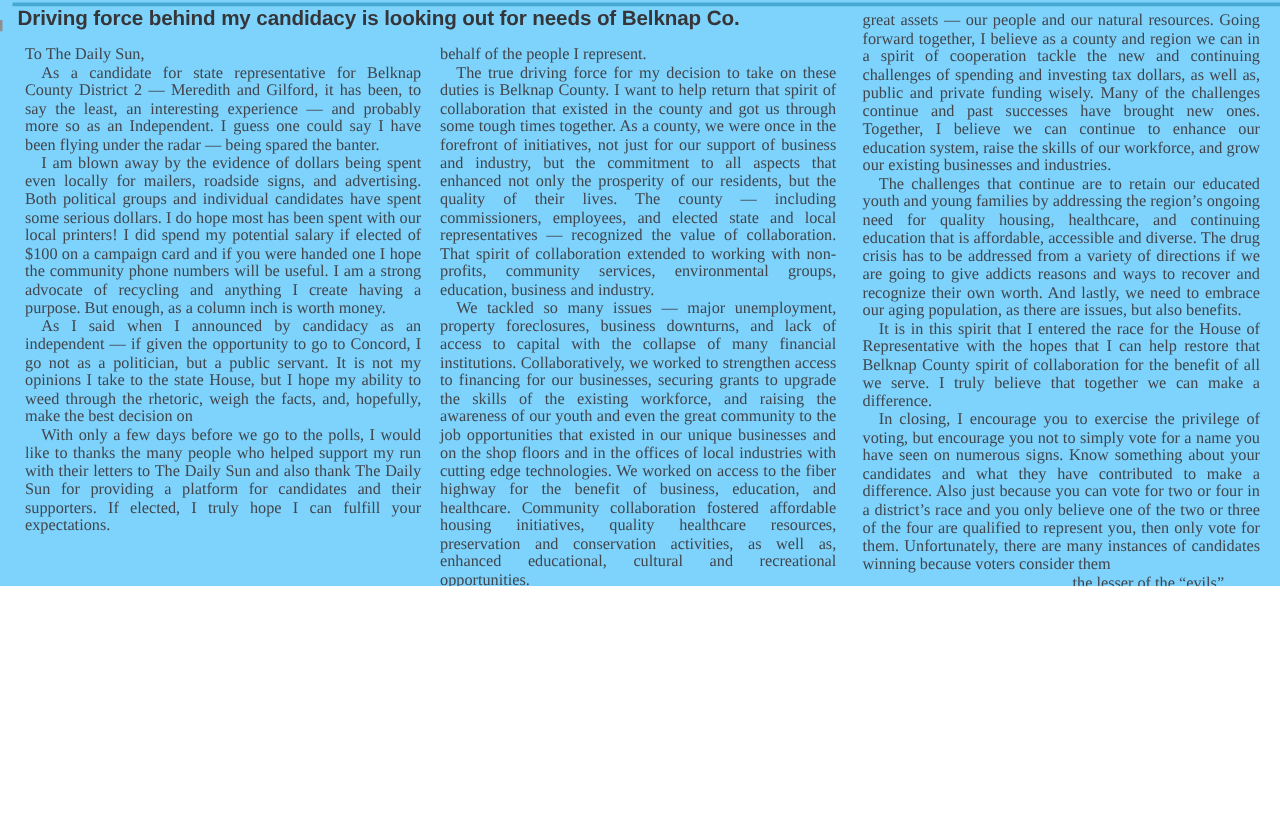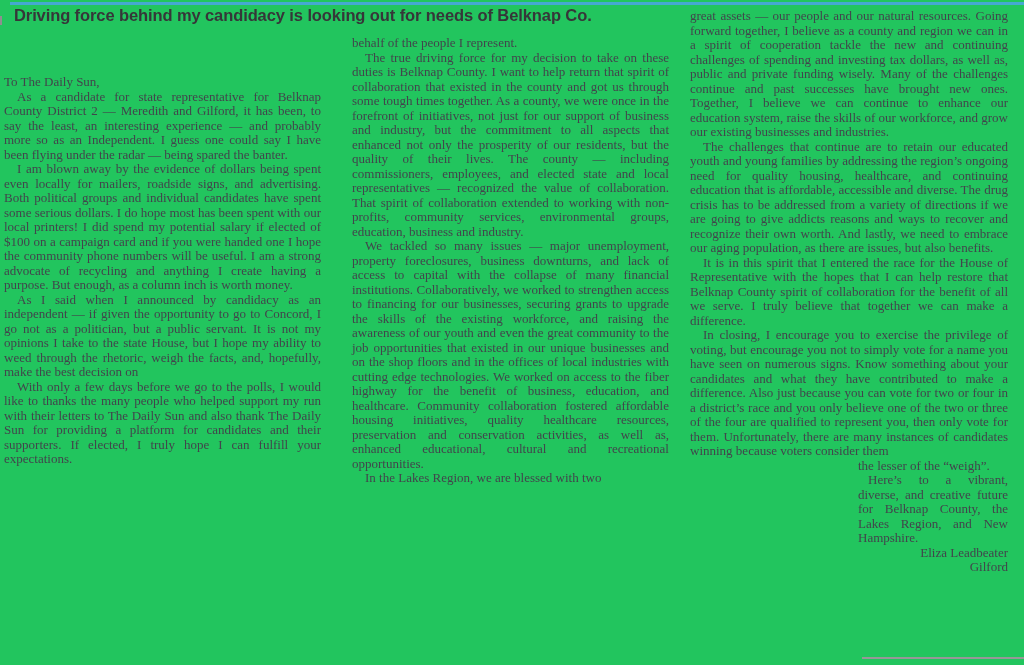--- a/index.html
+++ b/index.html
@@ -1,20 +1,20 @@
 <!DOCTYPE html>
 <html><head>
 <meta charset="utf-8">
 <style>
   html, body { margin: 0; padding: 0; background: #ffffff; }
   .page {
     position: relative;
     width: 1024px;
-    height: 665px;
-    background: #22c55e;
+    height: 469px;
+    background: #7dd3fc;
     overflow: hidden;
     font-family: "Liberation Serif", serif;
     color: #42454c;
   }
   .top-rule {
     position: absolute;
     left: 10px; top: 2px;
     width: 1014px; height: 3px;
     background: #45a9d1;
   }
@@ -37,21 +37,21 @@
   }
   .col {
     position: absolute;
     width: 317px;
     text-align: justify;
     font-size: 13px;
     line-height: 14.5px;
   }
   .col p { margin: 0; text-indent: 13px; }
   .col p.flush { text-indent: 0; }
-  .col1 { left: 4px;  top: 36px; margin-top: 39px; }
+  .col1 { left: 20px;  top: 36px; }
   .col2 { left: 352px; top: 36px; }
   .col3 { left: 690px; top: 9px; width: 318px; }
   .wrap-block {
     width: 150px;
     margin-left: auto;
     text-align: justify;
   }
   .wrap-block p { margin: 0; text-indent: 10px; }
   .wrap-block p.flush { text-indent: 0; }
   .wrap-block p.sig { text-indent: 8px; text-align: right; }
@@ -86,21 +86,21 @@
     <p>We tackled so many issues — major unemployment, property foreclosures, business downturns, and lack of access to capital with the collapse of many financial institutions. Collaboratively, we worked to strengthen access to financing for our businesses, securing grants to upgrade the skills of the existing workforce, and raising the awareness of our youth and even the great community to the job opportunities that existed in our unique businesses and on the shop floors and in the offices of local industries with cutting edge technologies. We worked on access to the fiber highway for the benefit of business, education, and healthcare. Community collaboration fostered affordable housing initiatives, quality healthcare resources, preservation and conservation activities, as well as, enhanced educational, cultural and recreational opportunities.</p>
     <p>In the Lakes Region, we are blessed with two</p>
   </div>
 
   <div class="col col3">
     <p class="flush">great assets — our people and our natural resources. Going forward together, I believe as a county and region we can in a spirit of cooperation tackle the new and continuing challenges of spending and investing tax dollars, as well as, public and private funding wisely. Many of the challenges continue and past successes have brought new ones. Together, I believe we can continue to enhance our education system, raise the skills of our workforce, and grow our existing businesses and industries.</p>
     <p>The challenges that continue are to retain our educated youth and young families by addressing the region’s ongoing need for quality housing, healthcare, and continuing education that is affordable, accessible and diverse. The drug crisis has to be addressed from a variety of directions if we are going to give addicts reasons and ways to recover and recognize their own worth. And lastly, we need to embrace our aging population, as there are issues, but also benefits.</p>
     <p>It is in this spirit that I entered the race for the House of Representative with the hopes that I can help restore that Belknap County spirit of collaboration for the benefit of all we serve. I truly believe that together we can make a difference.</p>
     <p>In closing, I encourage you to exercise the privilege of voting, but encourage you not to simply vote for a name you have seen on numerous signs. Know something about your candidates and what they have contributed to make a difference. Also just because you can vote for two or four in a district’s race and you only believe one of the two or three of the four are qualified to represent you, then only vote for them. Unfortunately, there are many instances of candidates winning because voters consider them</p>
     <div class="wrap-block">
-      <p class="flush">the lesser of the “weigh”.</p>
+      <p class="flush">the lesser of the “evils”.</p>
       <p>Here’s to a vibrant, diverse, and creative future for Belknap County, the Lakes Region, and New Hampshire.</p>
       <p class="sig">Eliza Leadbeater</p>
       <p class="sig">Gilford</p>
     </div>
   </div>
 
   <div class="bottom-rule"></div>
 
 </div>
 

